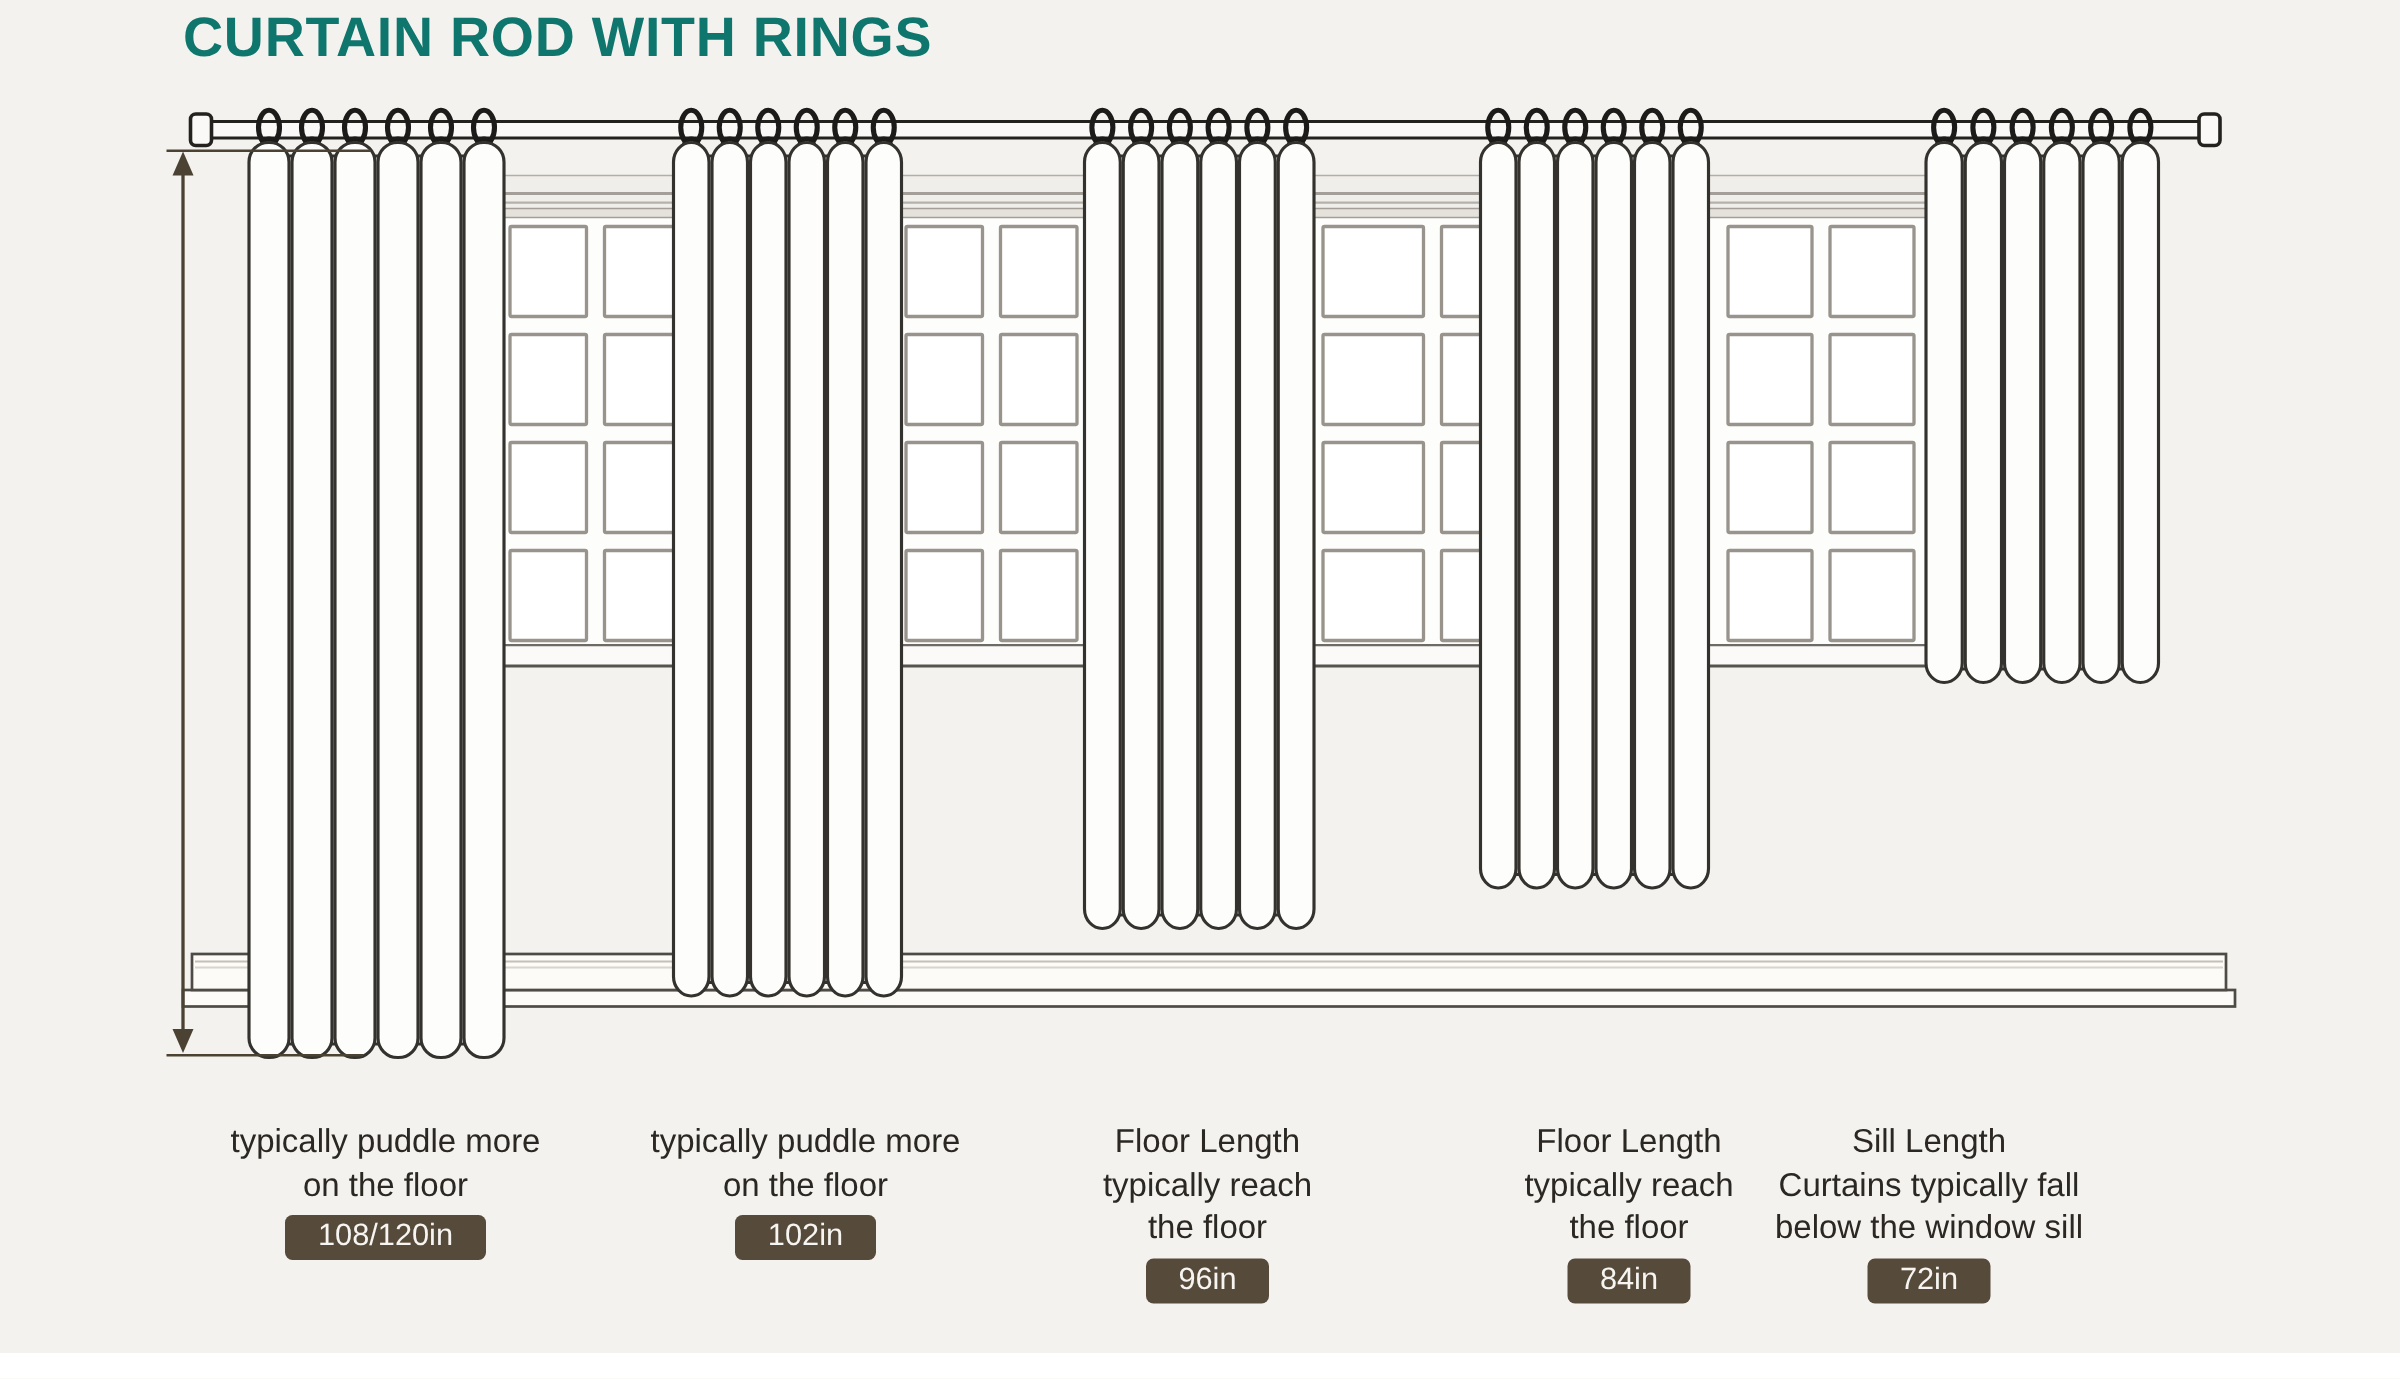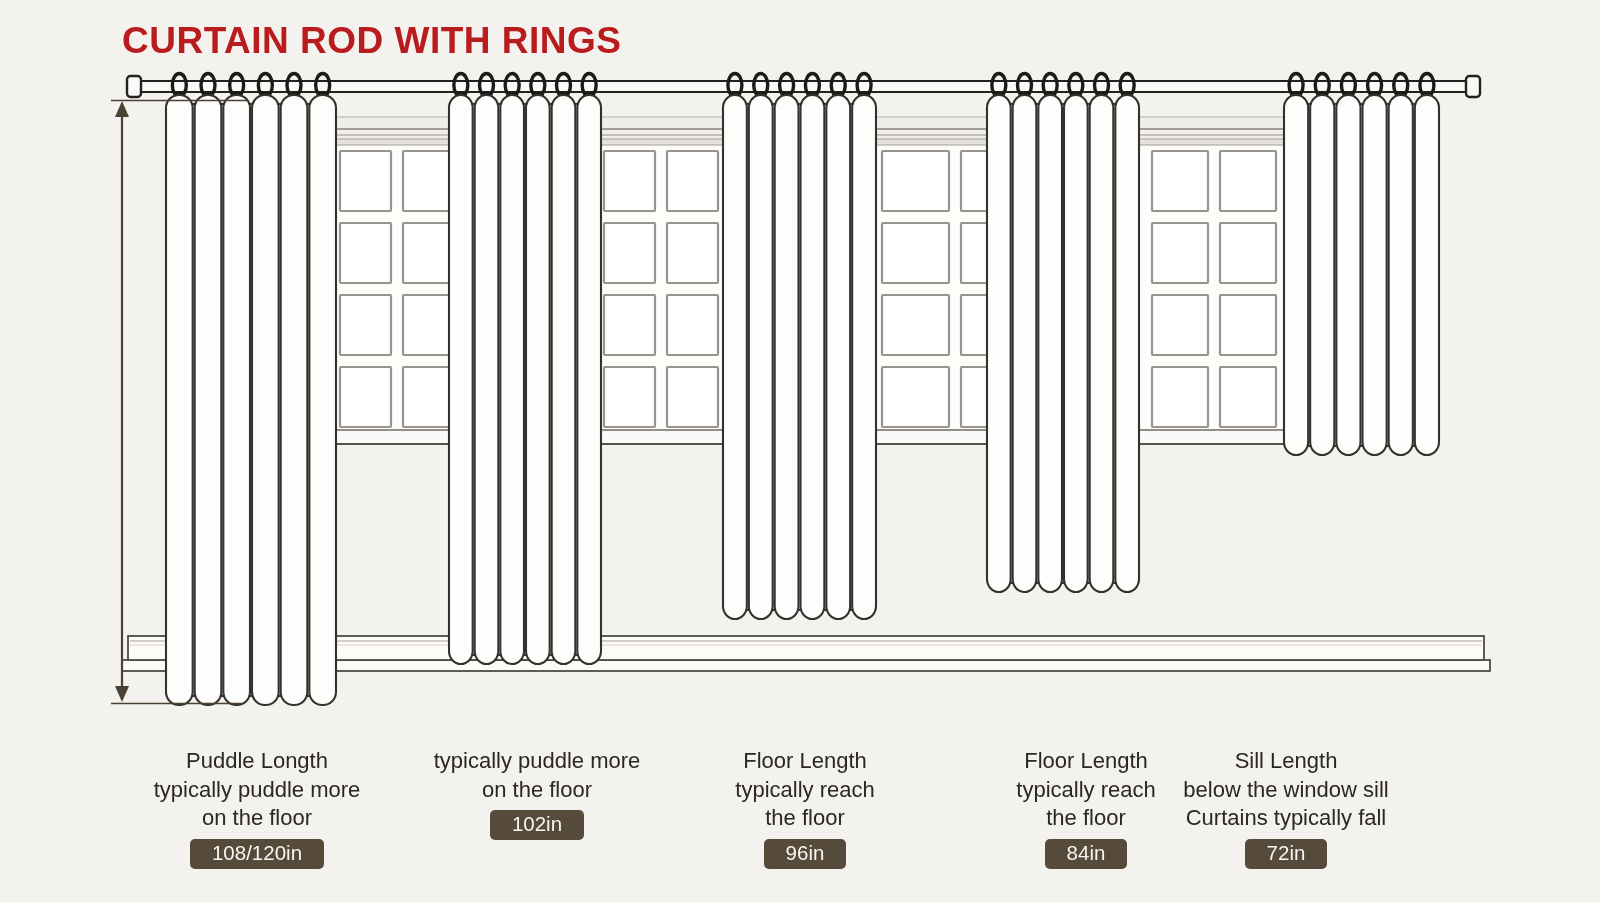--- a/index.html
+++ b/index.html
@@ -3,23 +3,23 @@
 <meta charset="utf-8">
 <style>
   html,body{margin:0;padding:0;background:#ffffff;}
   .stage{
     position:relative;width:1600px;height:919px;
     background:#f3f2ee;overflow:hidden;
     font-family:"Liberation Sans",sans-serif;
   }
   .stage svg{position:absolute;left:0;top:0;}
   .page-title{
-    position:absolute;left:122px;top:20px;margin:0;
+    position:absolute;left:122px;top:4px;margin:0;
     font-size:37px;font-weight:bold;letter-spacing:.5px;
-    color:#b91c1c;white-space:nowrap;
+    color:#0f766e;white-space:nowrap;
   }
   .curtain-label{
     position:absolute;top:747px;width:340px;
     text-align:center;color:#2b2722;
     font-size:22px;line-height:28.5px;
   }
   .curtain-label .line{display:block;}
   .badge{
     display:inline-block;margin-top:6px;padding:2px 22px 4px;
     background:#564a3a;color:#f7f5f2;border-radius:5px;
@@ -220,21 +220,20 @@
         <line x1="111" y1="703.5" x2="242" y2="703.5" stroke="#4b4233" stroke-width="1.6"></line>
         <line x1="122" y1="111" x2="122" y2="692" stroke="#4b4233" stroke-width="2.2"></line>
         <polygon points="122,101 115,117 129,117" fill="#4b4233"></polygon>
         <polygon points="122,702 115,686 129,686" fill="#4b4233"></polygon>
       </g>
     </svg>
 
   <h1 class="page-title">CURTAIN ROD WITH RINGS</h1>
 
   <div class="curtain-label" id="lbl0" style="left: 87px;">
-    <span class="line">Puddle Longth</span>
     <span class="line">typically puddle more</span>
     <span class="line">on the floor</span>
     <span class="badge">108/120in</span>
   </div>
 
   <div class="curtain-label" id="lbl1" style="left: 367px;">
     <span class="line">typically puddle more</span>
     <span class="line">on the floor</span>
     <span class="badge">102in</span>
   </div>
@@ -248,19 +247,19 @@
 
   <div class="curtain-label" id="lbl3" style="left: 916px;">
     <span class="line">Floor Length</span>
     <span class="line">typically reach</span>
     <span class="line">the floor</span>
     <span class="badge">84in</span>
   </div>
 
   <div class="curtain-label" id="lbl4" style="left: 1116px;">
     <span class="line">Sill Length</span>
+    <span class="line">Curtains typically fall</span>
     <span class="line">below the window sill</span>
-    <span class="line">Curtains typically fall</span>
     <span class="badge">72in</span>
   </div>
 
   <div class="bottom-strip"></div>
 </div>
 
 </body></html>

